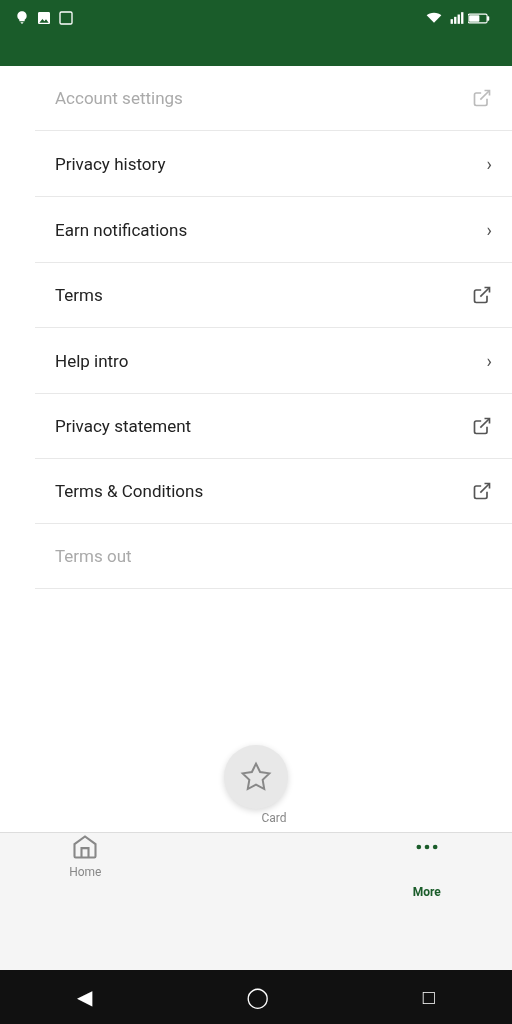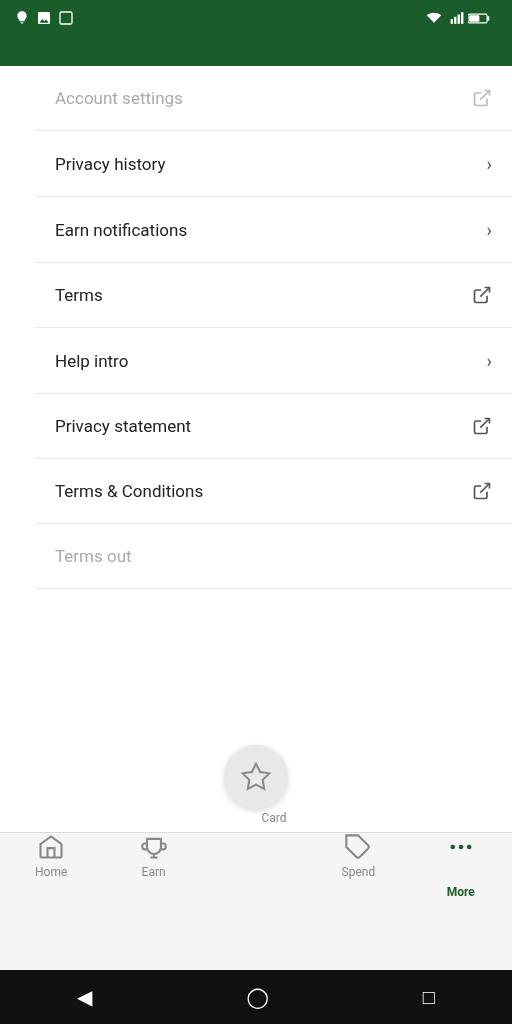--- a/index.html
+++ b/index.html
@@ -265,48 +265,27 @@
 <div class="bottom-nav" id="bottom-nav">
     <div class="nav-item">
       <span class="nav-icon">
         <svg width="28" height="28" viewBox="0 0 24 24" fill="none" stroke="#888" stroke-width="1.8">
       <path d="M3 9.5L12 3l9 6.5V20a1 1 0 0 1-1 1H4a1 1 0 0 1-1-1z"></path>
       <polyline points="9 21 9 13 15 13 15 21"></polyline>
     </svg>
       </span>
       <span>Home</span>
     </div>
-    <div class="nav-item">
-      <span class="nav-icon">
-        <svg width="28" height="28" viewBox="0 0 24 24" fill="none" stroke="#888" stroke-width="1.8">
-      <path d="M6 9H4a2 2 0 0 0-2 2v1a2 2 0 0 0 2 2h2"></path>
-      <path d="M18 9h2a2 2 0 0 1 2 2v1a2 2 0 0 1-2 2h-2"></path>
-      <path d="M6 5h12v7a6 6 0 0 1-12 0z"></path>
-      <path d="M12 18v3"></path>
-      <path d="M9 21h6"></path>
-    </svg>
-      </span>
-      <span>Earn</span>
-    </div>
     <div class="nav-item-card">
       <div class="card-circle">
         <svg width="32" height="32" viewBox="0 0 24 24" fill="none" stroke="#888" stroke-width="1.5">
       <polygon points="12 2 15.09 8.26 22 9.27 17 14.14 18.18 21.02 12 17.77 5.82 21.02 7 14.14 2 9.27 8.91 8.26 12 2"></polygon>
     </svg>
       </div>
       <span class="card-label">Card</span>
-    </div>
-    <div class="nav-item">
-      <span class="nav-icon">
-        <svg width="28" height="28" viewBox="0 0 24 24" fill="none" stroke="#888" stroke-width="1.8">
-      <path d="M20.59 13.41l-7.17 7.17a2 2 0 0 1-2.83 0L2 12V2h10l8.59 8.59a2 2 0 0 1 0 2.82z"></path>
-      <line x1="7" y1="7" x2="7.01" y2="7"></line>
-    </svg>
-      </span>
-      <span>Spend</span>
     </div>
     <div class="nav-item active">
       <span class="nav-icon">
         <svg width="28" height="28" viewBox="0 0 24 24" fill="#1a5c2a">
       <circle cx="5" cy="12" r="2"></circle>
       <circle cx="12" cy="12" r="2"></circle>
       <circle cx="19" cy="12" r="2"></circle>
     </svg>
       </span>
       <span>More</span>

